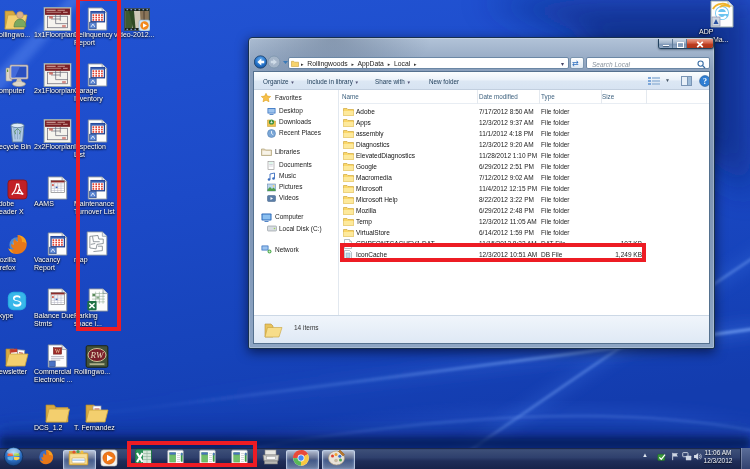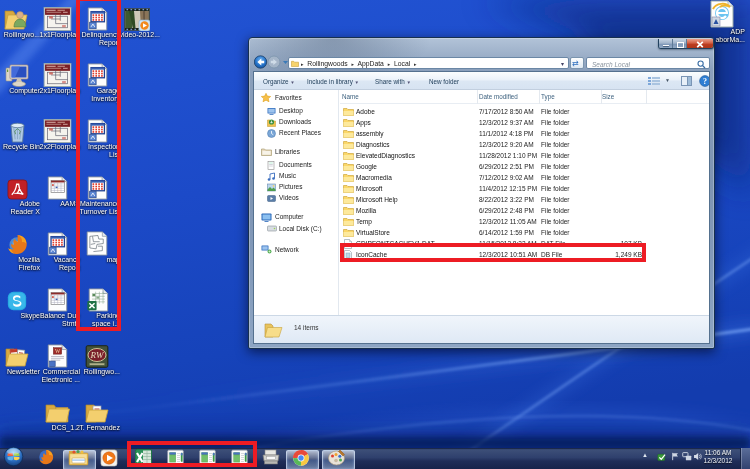--- a/index.html
+++ b/index.html
@@ -1,18 +1,18 @@
 <!DOCTYPE html>
 <html><head>
 <meta charset="utf-8">
 <style>
 html,body{margin:0;padding:0;}
 body{width:750px;height:469px;overflow:hidden;position:relative;font-family:"Liberation Sans",sans-serif;}
 #wall{position:absolute;left:0;top:0;width:750px;height:469px;z-index:0;}
-.di{position:absolute;width:46px;text-align:right;z-index:2;}
+.di{position:absolute;width:46px;text-align:left;z-index:2;}
 .di .ib{height:24px;display:flex;align-items:flex-end;justify-content:center;}
 .lb{margin-top:0px;font-size:7px;line-height:8px;color:#fff;text-shadow:0 1px 2px rgba(0,0,0,.95),0 0 2px rgba(0,0,0,.8);}
 .redbox{position:absolute;border:4px solid #ed1c24;z-index:20;box-sizing:border-box;}
 #win{position:absolute;left:248px;top:37px;width:465px;height:310px;z-index:5;
  background:radial-gradient(140px 70px at 18% 0%,rgba(25,45,75,.28),rgba(25,45,75,0) 70%),linear-gradient(180deg,#b2c3d8 0%,#8ba0bc 10%,#7e94b2 45%,#8299b9 70%,#8da5c3 100%);
  border:1px solid #17304f;border-radius:4px 4px 2px 2px;
  box-shadow:0 3px 12px rgba(0,0,15,.6),0 0 0 1px rgba(255,255,255,.25) inset;}
 #client{position:absolute;left:4px;top:33px;right:4px;bottom:4px;background:#fff;border:1px solid #55718f;box-sizing:border-box;overflow:hidden;}
 .abs{position:absolute;}
 #tb{position:absolute;left:0;top:448px;width:750px;height:21px;z-index:8;

